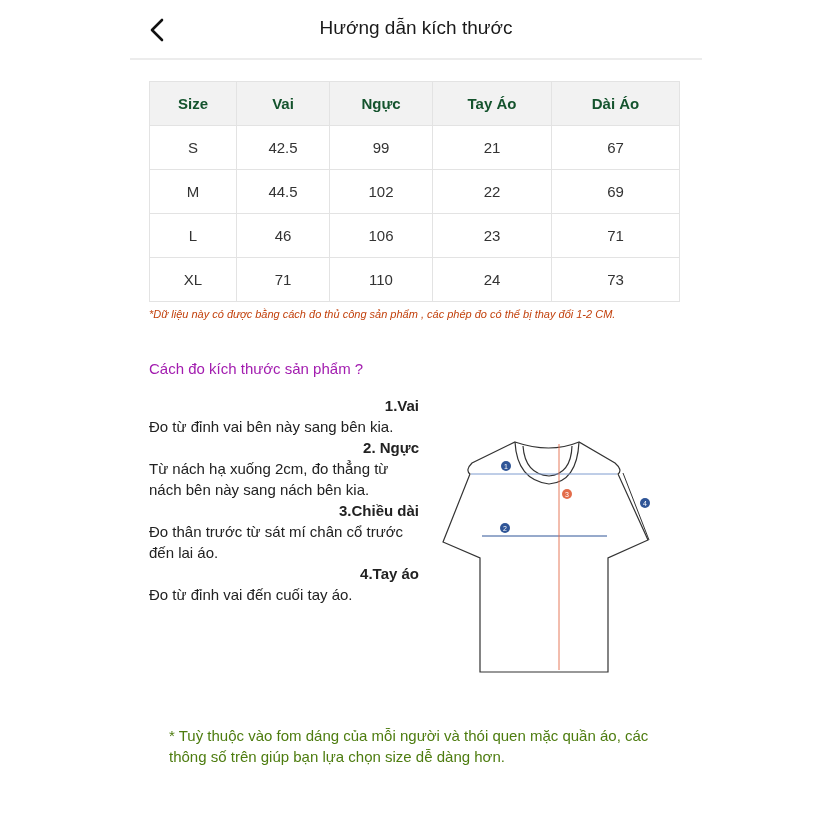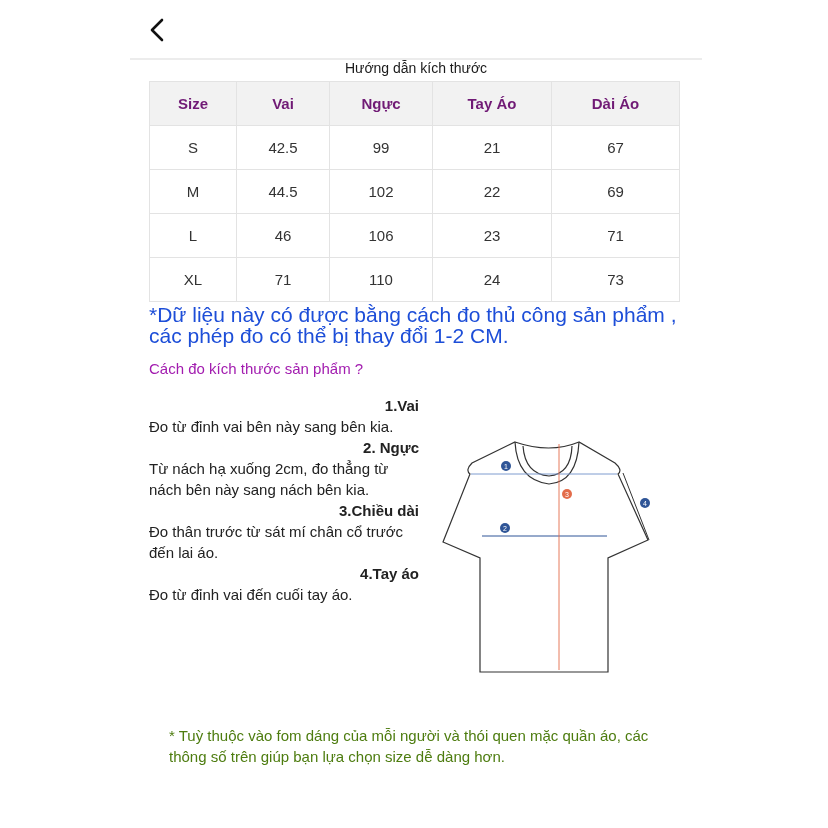--- a/index.html
+++ b/index.html
@@ -2,27 +2,27 @@
 <html><head>
 <meta charset="utf-8">
 <style>
   html, body { margin:0; padding:0; background:#ffffff; }
   body { width:828px; height:828px; position:relative; overflow:hidden;
          font-family:"Liberation Sans", sans-serif; color:#222; }
   .header { position:absolute; left:130px; top:0; width:572px; height:58px;
             border-bottom:2px solid #ececec; }
   .back { position:absolute; left:16px; top:16px; width:24px; height:28px; cursor:pointer; }
   .title { position:absolute; left:0; right:0; top:17px; text-align:center;
-           font-size:14px; color:#1a1a1a;margin-top:43px; }
+           font-size:19px; color:#1a1a1a; }
   table.sz { position:absolute; left:149px; top:81px; width:531px;
              border-collapse:collapse; font-size:15px; color:#333; }
   table.sz th, table.sz td { border:1px solid #e3e3e3; text-align:center; height:43px; padding:0; }
-  table.sz th { background:#f2f2f2; font-weight:bold; color:#701a75; }
-  .note { position:absolute; left:149px; top:304px; width:540px; font-size:21px;
-          line-height:21px; color:#1d4ed8; }
+  table.sz th { background:#f2f2f2; font-weight:bold; color:#14532d; }
+  .note { position:absolute; left:149px; top:304px; width:540px; font-size:11px;
+          line-height:21px; color:#c2410c;font-style:italic; }
   .howto { position:absolute; left:149px; top:360px; font-size:15px; color:#a21caf; }
   .steps { position:absolute; left:149px; top:395px; width:270px; font-size:15px;
            line-height:21px; color:#222; }
   .steps .h { font-weight:bold;text-align:right; }
   .shirt { position:absolute; left:435px; top:430px; }
   .footer { position:absolute; left:169px; top:725px; width:500px; font-size:15px;
             line-height:21px; color:#4d7c0f; }
 </style>
 </head>
 <body>

